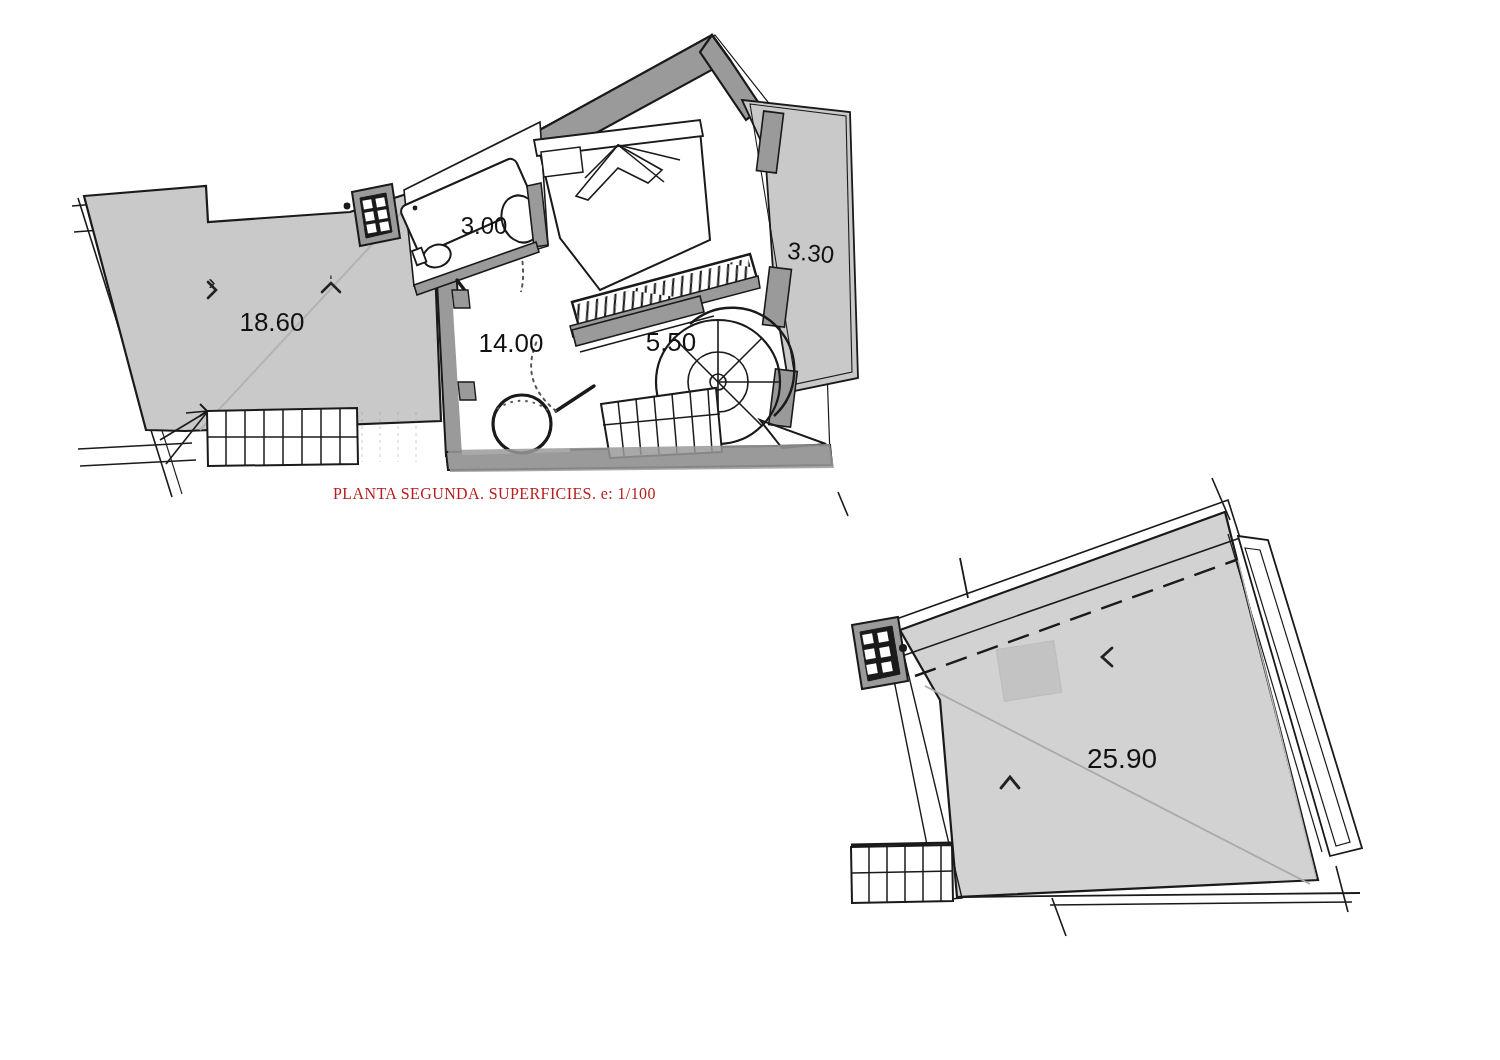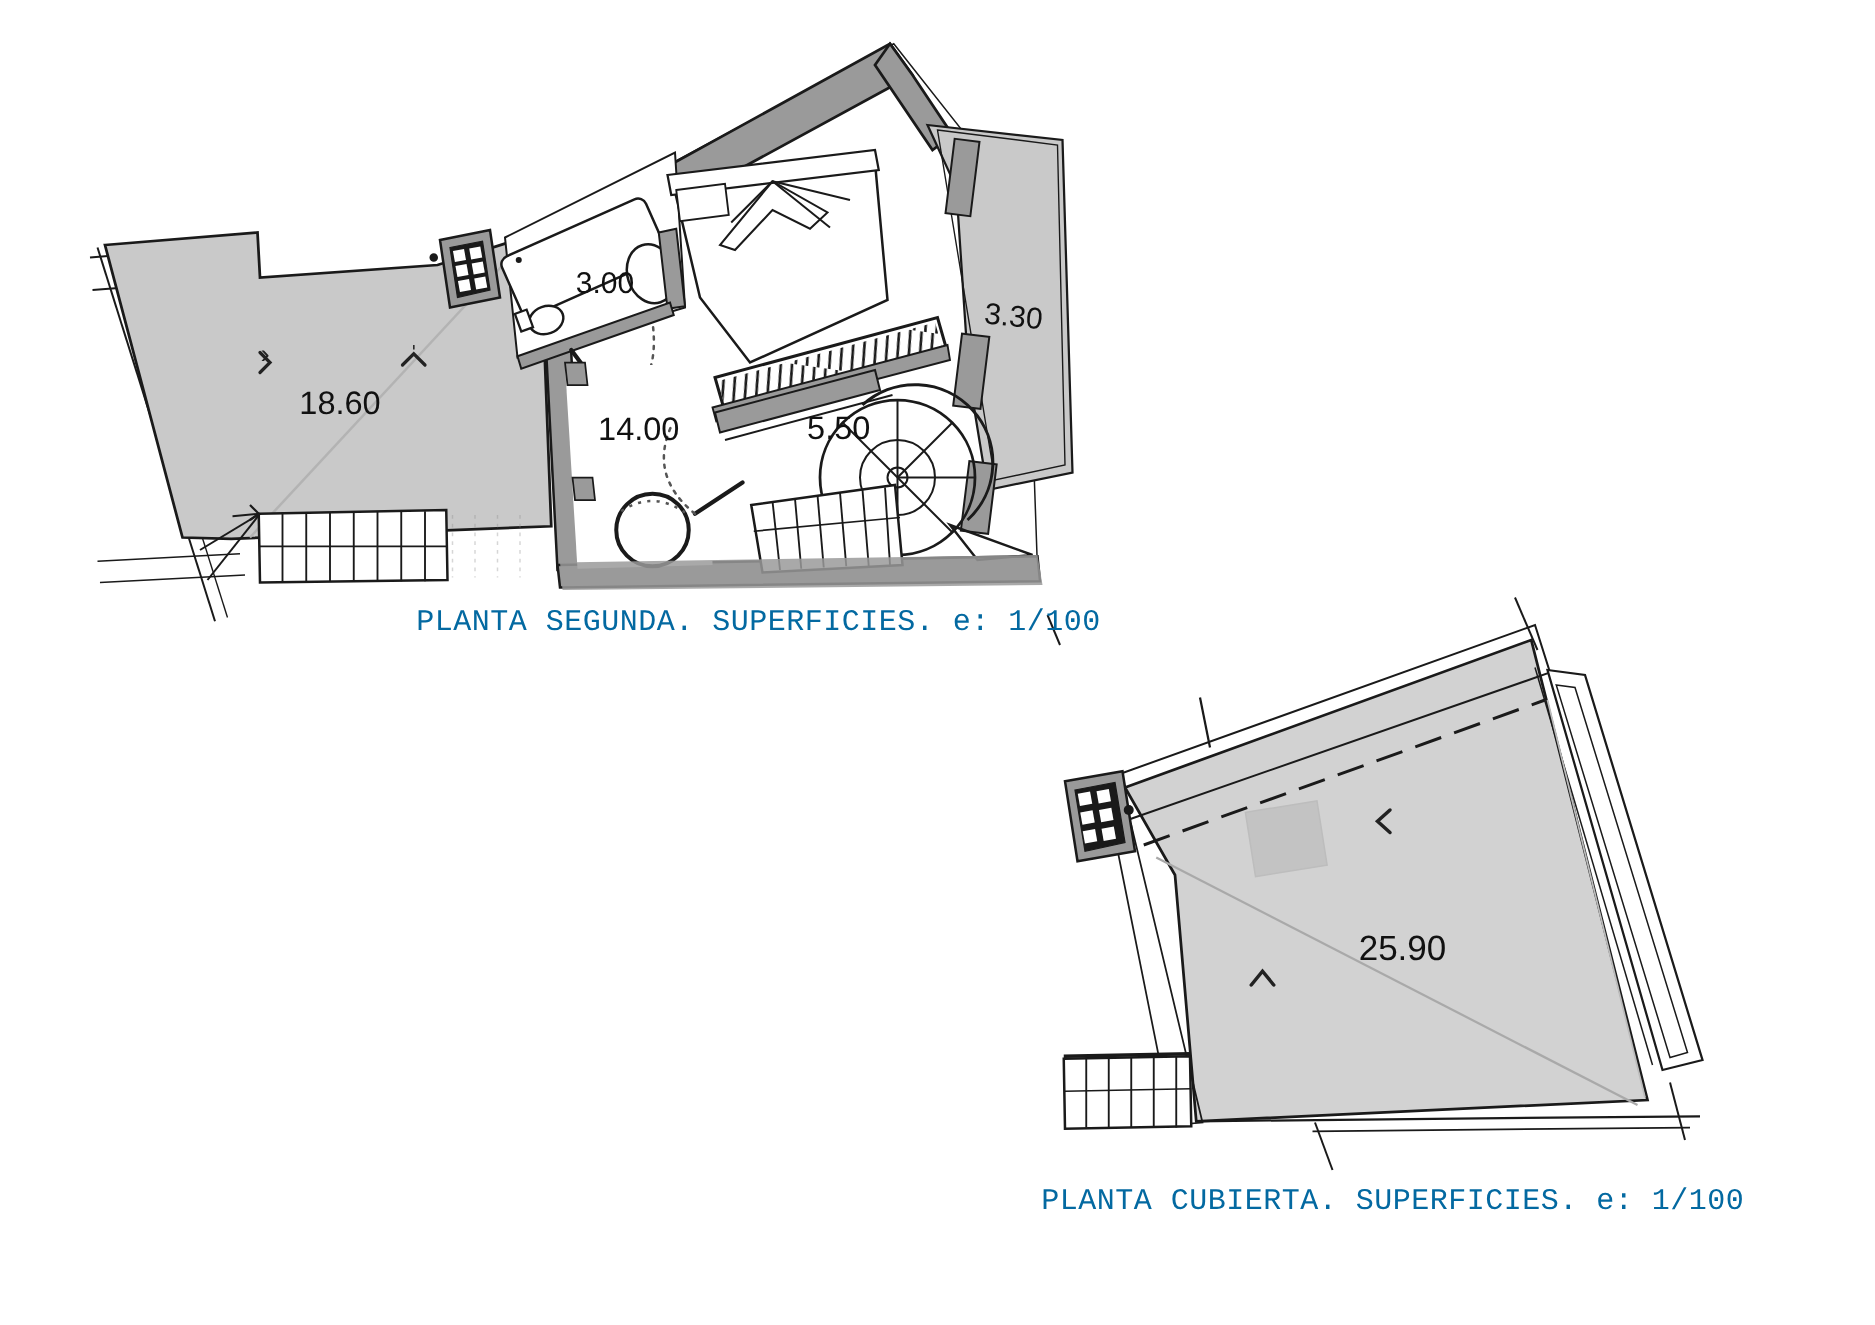--- a/index.html
+++ b/index.html
@@ -6,24 +6,24 @@
   html,body{margin:0;padding:0;background:#ffffff;}
   body{
     width:1500px;height:1060px;position:relative;overflow:hidden;
     font-family:"Liberation Sans", sans-serif;
     color:#111;
   }
   .sheet{position:absolute;inset:0;}
   svg.plan{position:absolute;left:0;top:0;width:1500px;height:1060px;}
   .caption{
     position:absolute;
-    font-family:Liberation Mono, monospace;
-    font-size:24px;
+    font-family:Liberation Serif, serif;
+    font-size:16px;
     letter-spacing:0.4px;
-    color:#0369a1;
+    color:#b91c1c;
     white-space:nowrap;
   }
   #caption-planta-segunda{left:333px;top:485px;}
   #caption-planta-cubierta{left:833px;top:948px;}
 </style>
 </head>
 <body>
 
 <div class="sheet">
 
@@ -247,15 +247,14 @@
 
       <text x="1122" y="768" text-anchor="middle" font-family="Liberation Sans, sans-serif" font-size="28" fill="#111">25.90</text>
 
       <path d="M1112,648 L1102,657 L1112,666" fill="none" stroke="#222" stroke-width="2.8" stroke-linecap="round"></path>
       <path d="M1001,788 L1010,777 L1019,788" fill="none" stroke="#222" stroke-width="2.8" stroke-linecap="round"></path>
     </g>
   </svg>
 
   <div class="caption" id="caption-planta-segunda">PLANTA SEGUNDA. SUPERFICIES. e: 1/100</div>
 
-  <div class="caption" id="caption-planta-cubierta">PLANTA CUBIERTA. SUPERFICIES. e: 1/100</div>
 
 </div>
 
 </body></html>

